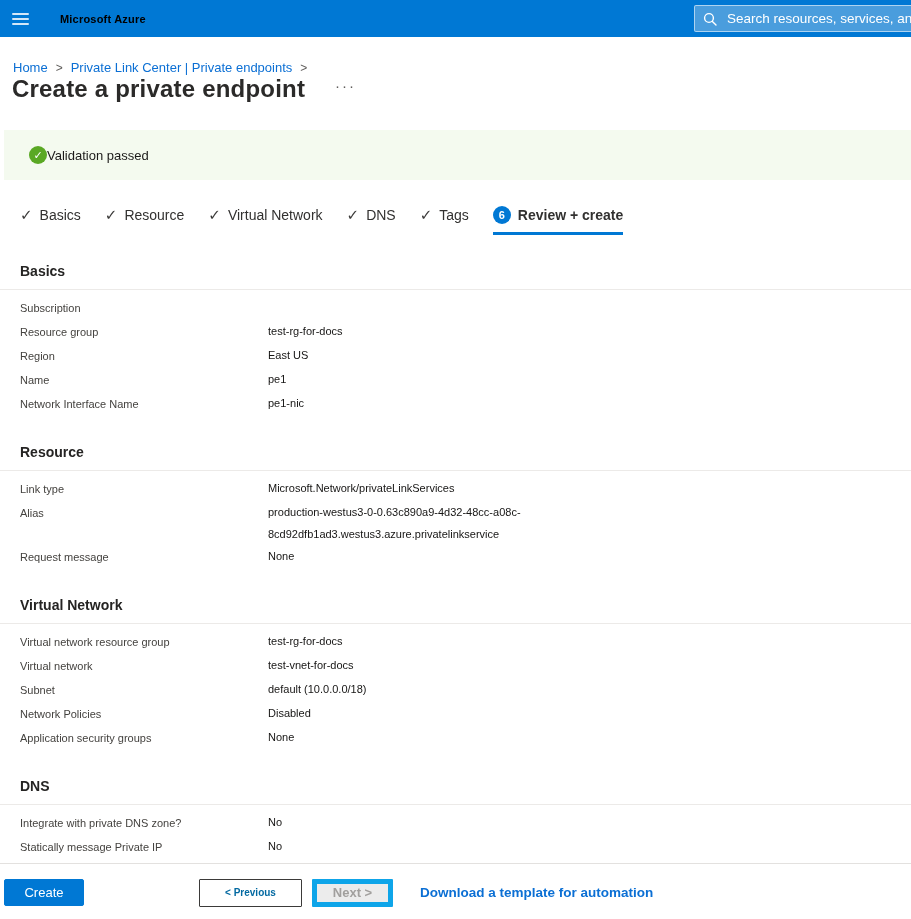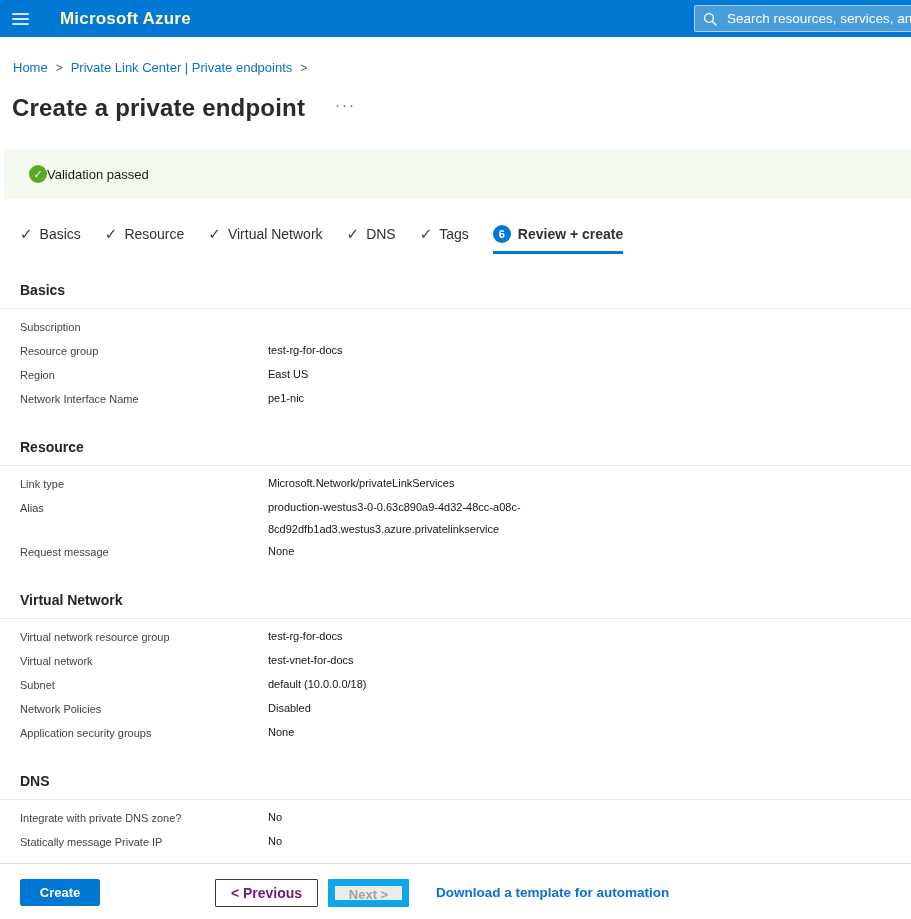--- a/index.html
+++ b/index.html
@@ -16,37 +16,37 @@
   html,body{margin:0;padding:0}
   body{
     width:911px;height:919px;position:relative;overflow:hidden;
     background:#fff;color:var(--text-dark);
     font-family:"Liberation Sans","DejaVu Sans",sans-serif;
   }
   
   .topbar{height:37px;background:var(--header-bg);display:flex;align-items:center;position:relative}
   .hamburger{width:40px;height:37px;display:flex;flex-direction:column;justify-content:center;align-items:center;gap:3px;cursor:pointer}
   .hamburger i{display:block;width:17px;height:2px;background:#d3e7f8;border-radius:1px}
-  .product{color:#fef9c3;font-weight:700;font-size:17px;margin-left:20px;letter-spacing:.2px}
+  .product{color:#000000;font-weight:700;font-size:11px;margin-left:20px;letter-spacing:.2px}
   .searchbox{
     position:absolute;left:694px;top:5px;width:300px;height:27px;
     background:var(--search-bg);border:1px solid rgba(255,255,255,.55);border-radius:2px;
     display:flex;align-items:center;padding:0 8px;
   }
   .searchbox svg{flex:none;margin-right:8px}
   .searchbox input{
     flex:1;background:transparent;border:none;outline:none;color:#fff;font-size:13.5px;
     font-family:"Liberation Sans","DejaVu Sans",sans-serif;min-width:0;
   }
   .searchbox input::placeholder{color:#fff;opacity:1}
   
   .breadcrumb{padding:23px 0 0 13px;font-size:13px;display:flex;align-items:center}
   .breadcrumb a{color:var(--link-blue);text-decoration:none;cursor:pointer}
   .crumb-sep{color:var(--text-muted);margin:0 8px;font-size:12px}
-  .title-row{display:flex;align-items:flex-start;padding-left:12px;margin-top:19px}
+  .title-row{display:flex;align-items:flex-start;padding-left:12px;margin-top:0}
   .page-title{font-size:24px;font-weight:700;color:#2b2a29;margin:0;letter-spacing:.2px}
   .more-btn{color:var(--text-muted);margin-left:30px;font-size:15px;letter-spacing:2px;cursor:pointer;line-height:10px;padding-top:6px}
   
   .banner{margin:27px 0 0 4px;height:50px;background:var(--banner-bg);display:flex;align-items:center}
   .check-circle{
     width:18px;height:18px;border-radius:50%;background:var(--success-green);
     color:#fff;font-size:11px;font-weight:700;display:flex;align-items:center;justify-content:center;
     margin-left:25px;flex:none;
   }
   .banner-text{margin-left:0;font-size:13px;color:#1b1a19}
@@ -64,25 +64,25 @@
   .section-title{font-size:14px;font-weight:700;color:#252423;padding:0 0 10px 20px}
   .section-divider{border:none;border-top:1px solid #eceae8;margin:0}
   .rows{margin-top:6px}
   .row{display:flex;font-size:11px;line-height:24px;padding-left:20px}
   .row .label{width:248px;flex:none;color:#44423f}
   .row .value{color:#161514;max-width:312px;overflow-wrap:anywhere;line-height:21.5px;padding-top:1px}
   
   .footer{position:absolute;left:0;right:0;bottom:0;height:56px;background:#fff;border-top:1px solid #e3e1df}
   .footer-inner{display:flex;align-items:center;height:100%;padding-top:2px}
   button{font-family:"Liberation Sans","DejaVu Sans",sans-serif;cursor:pointer}
-  .btn-create{margin-left:20px;width:80px;height:27px;background:var(--accent);border:1px solid var(--accent);
-              color:#fff;font-size:13px;font-weight:700;border-radius:2px}
+  .btn-create{margin-left:4px;width:80px;height:27px;background:var(--accent);border:1px solid var(--accent);
+              color:#fff;font-size:13px;font-weight:400;border-radius:2px}
   .btn-previous{margin-left:115px;width:103px;height:28px;background:#fff;border:1px solid #3b3a39;
-                color:#701a75;font-size:14px;font-weight:600;border-radius:1px}
-  .btn-next{margin-left:10px;width:81px;height:28px;background:#ececec;border:7px solid #0ea5e9;
+                color:#0369a1;font-size:10px;font-weight:600;border-radius:1px}
+  .btn-next{margin-left:10px;width:81px;height:28px;background:#ececec;border:5px solid #0ea5e9;
             color:#a19f9d;font-size:13px;font-weight:600;border-radius:1px;cursor:default}
   .download-link{margin-left:27px;color:var(--link-blue);font-size:13.5px;font-weight:600;text-decoration:none;cursor:pointer}
 </style>
 </head>
 <body>
 
 <header class="topbar">
   <div class="hamburger">
     <i></i>
       <i></i>
@@ -153,20 +153,24 @@
       </div>
       <div class="row">
         <span class="label">Resource group</span>
         <span class="value">test-rg-for-docs</span>
       </div>
       <div class="row">
         <span class="label">Region</span>
         <span class="value">East US</span>
       </div>
       <div class="row">
+        <span class="label">Name</span>
+        <span class="value">pe1</span>
+      </div>
+      <div class="row">
         <span class="label">Network Interface Name</span>
         <span class="value">pe1-nic</span>
       </div>
     </div>
   </section>
 
   <section class="section">
     <div class="section-title">Resource</div>
     <hr class="section-divider">
     <div class="rows">

